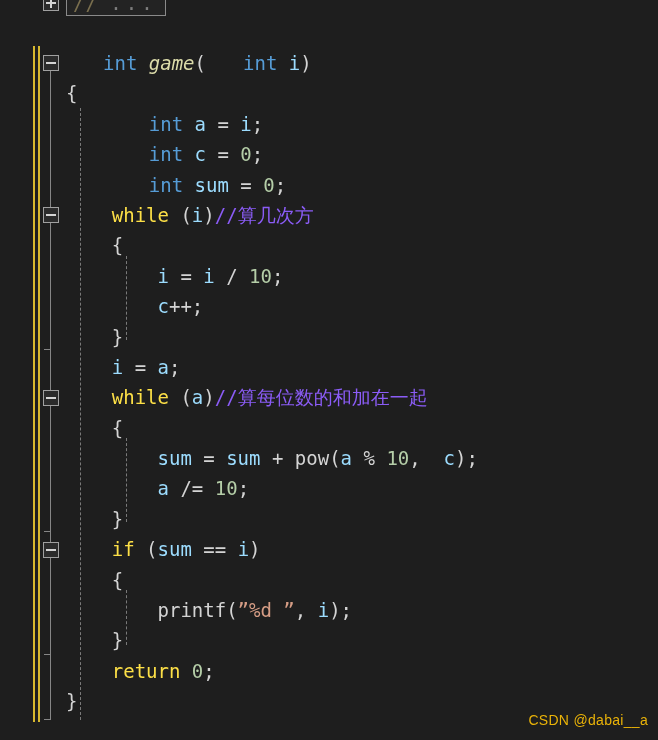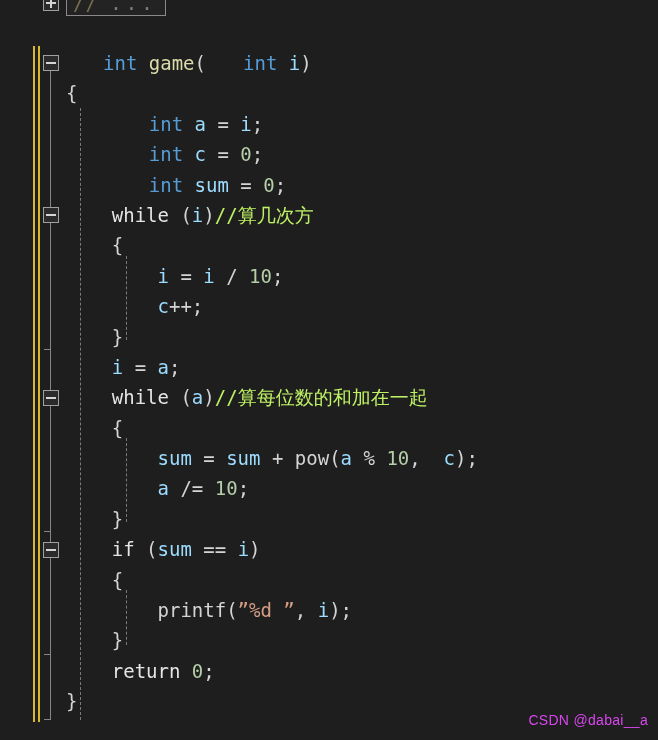--- a/index.html
+++ b/index.html
@@ -105,36 +105,36 @@
     top: 48px;
     font-size: 19px;
     line-height: 30.4px;
     white-space: pre;
     color: #d4d4d4;
   }
   .line { height: 30.4px; white-space: pre; }
 
   
   .t-type     { color: #569cd6; margin-left: 37px; }
-  .t-kw       { color: #e5e5e5; }
-  .t-fn       { color: #dcdcaa; }
+  .t-kw       { color: #fde047; }
+  .t-fn       { color: #dcdcaa; font-style: italic; }
   .t-var      { color: #9cdcfe; }
   .t-num      { color: #b5cea8; }
   .t-str      { color: #d69d85; }
-  .t-cmt      { color: #bef264; margin-top: 9px; }
+  .t-cmt      { color: #8b5cf6; margin-top: 9px; }
   .t-punct    { color: #d4d4d4; }
   .t-brace    { color: #d4d4d4; }
   .t-plain    { color: #d4d4d4; }
 
   
   .watermark {
     position: absolute;
     right: 10px;
     bottom: 12px;
-    color: #d946ef;
+    color: #eab308;
     font-family: "Liberation Sans", sans-serif;
     font-size: 14px;
     letter-spacing: 0.3px;
     text-align: right;
   }
 </style>
 </head>
 <body>
 
 <div id="editor">

